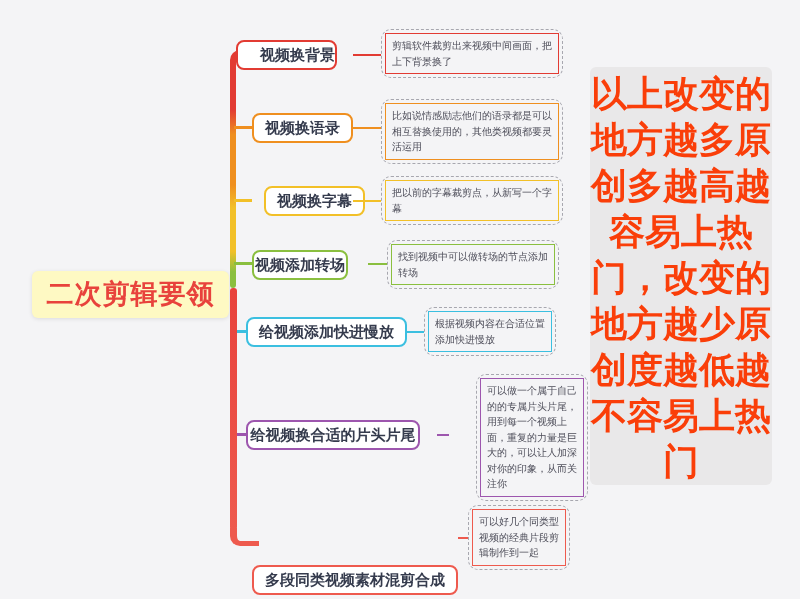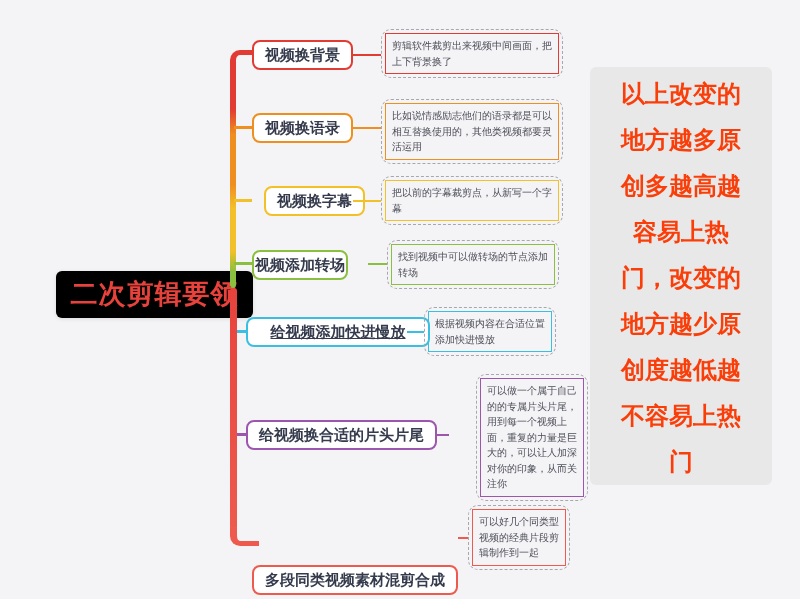--- a/index.html
+++ b/index.html
@@ -8,25 +8,24 @@
     width:800px;height:599px;
     background:#f4f4f6;
     font-family:"Liberation Sans",sans-serif;
     overflow:hidden;
   }
   .canvas{position:relative;width:800px;height:599px;}
 
   
   .root{
     position:absolute;left:32px;top:271px;width:197px;height:47px;
-    background:#000000;border-radius:6px;
+    background:#fef9c3;border-radius:6px;
     box-shadow:0 1px 4px rgba(0,0,0,.10);
     font-size:27px;font-weight:bold;line-height:47px;text-align:center;
     letter-spacing:1px;
-    margin-left:24px;
   }
 
   
   .trunk-up{position:absolute;left:230px;top:59px;width:6px;height:229px;border-radius:3px;}
   .trunk-down{position:absolute;left:230px;top:288px;width:7px;height:242px;border-radius:3px;}
   .elbow-top{position:absolute;left:230px;top:50px;width:22px;height:14px;
     border-top:5px solid;border-left:6px solid;border-top-left-radius:10px;}
   .elbow-bottom{position:absolute;left:230px;top:528px;width:22px;height:13px;
     border-bottom:5px solid;border-left:7px solid;border-bottom-left-radius:10px;}
 
@@ -38,61 +37,61 @@
     height:30px;background:#ffffff;border:2px solid var(--c);border-radius:8px;
     font-size:15px;font-weight:bold;color:#353b4d;text-align:center;line-height:26px;
     white-space:nowrap;
   }
   .note{border:1px dashed #a7a7af;border-radius:10px;padding:3px;}
   .note-inner{
     border:1.5px solid var(--c);border-radius:0;padding:4px 6px;
     font-size:10px;line-height:15.5px;color:#4d4d59;white-space:pre;
   }
 
-  .b1 .topic{left:252px;top:40px;width:101px;}
+  .b1 .topic{left:236px;top:40px;width:101px;text-align:right;}
   .b1 .link{left:353px;top:54px;width:28px;}
   .b1 .note{left:381px;top:29px;}
 
   .b2 .stub{left:234px;top:126px;width:18px;}
   .b2 .topic{left:252px;top:113px;width:101px;}
   .b2 .link{left:353px;top:127px;width:28px;}
   .b2 .note{left:381px;top:99px;}
 
   .b3 .stub{left:234px;top:199px;width:18px;}
   .b3 .topic{left:264px;top:186px;width:101px;}
   .b3 .link{left:353px;top:200px;width:28px;}
   .b3 .note{left:381px;top:176px;}
 
   .b4 .stub{left:234px;top:262px;width:18px;}
   .b4 .topic{left:252px;top:250px;width:96px;}
   .b4 .link{left:368px;top:263px;width:19px;}
   .b4 .note{left:387px;top:240px;}
 
   .b5 .stub{left:237px;top:330px;width:9px;}
-  .b5 .topic{left:246px;top:317px;width:184px;text-decoration:underline;}
+  .b5 .topic{left:246px;top:317px;width:161px;}
   .b5 .link{left:407px;top:331px;width:17px;}
   .b5 .note{left:424px;top:307px;}
 
   .b6 .stub{left:237px;top:433px;width:9px;}
-  .b6 .topic{left:246px;top:420px;width:191px;}
+  .b6 .topic{left:246px;top:420px;width:174px;}
   .b6 .link{left:437px;top:434px;width:12px;}
   .b6 .note{left:449px;top:374px;margin-left:27px;}
 
   .b7 .topic{left:252px;top:523px;width:206px;margin-top:42px;}
   .b7 .link{left:458px;top:537px;width:10px;}
   .b7 .note{left:468px;top:505px;}
 
   
   .side-panel{
     position:absolute;left:590px;top:67px;width:182px;height:418px;
     background:#e9e8e9;border-radius:6px;
   }
   .side-text{
     padding-top:4px;text-align:center;white-space:pre;
-    font-size:24px;line-height:46px;font-weight:bold;
+    font-size:36px;line-height:46px;font-weight:bold;
   }
 </style>
 </head>
 <body>
 
 <div class="canvas">
 
   <div class="root" style="color: rgb(232, 66, 60);">二次剪辑要领</div>
 
   <div class="trunk-up" style="background: linear-gradient(rgb(226, 59, 51) 0%, rgb(226, 59, 51) 22%, rgb(239, 143, 31) 33%, rgb(239, 143, 31) 55%, rgb(242, 192, 40) 65%, rgb(242, 192, 40) 84%, rgb(138, 191, 63) 93%, rgb(138, 191, 63) 100%);"></div>

